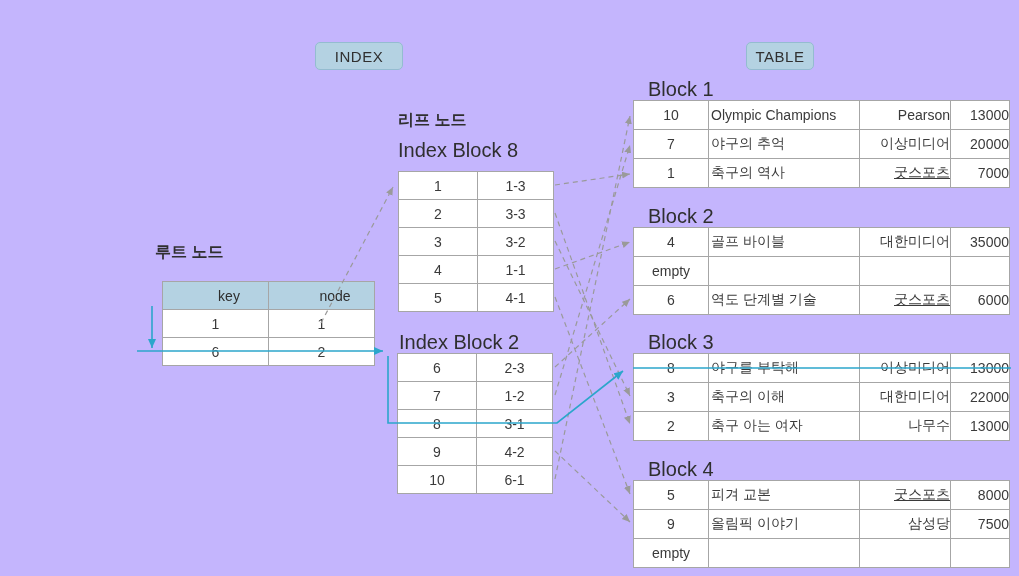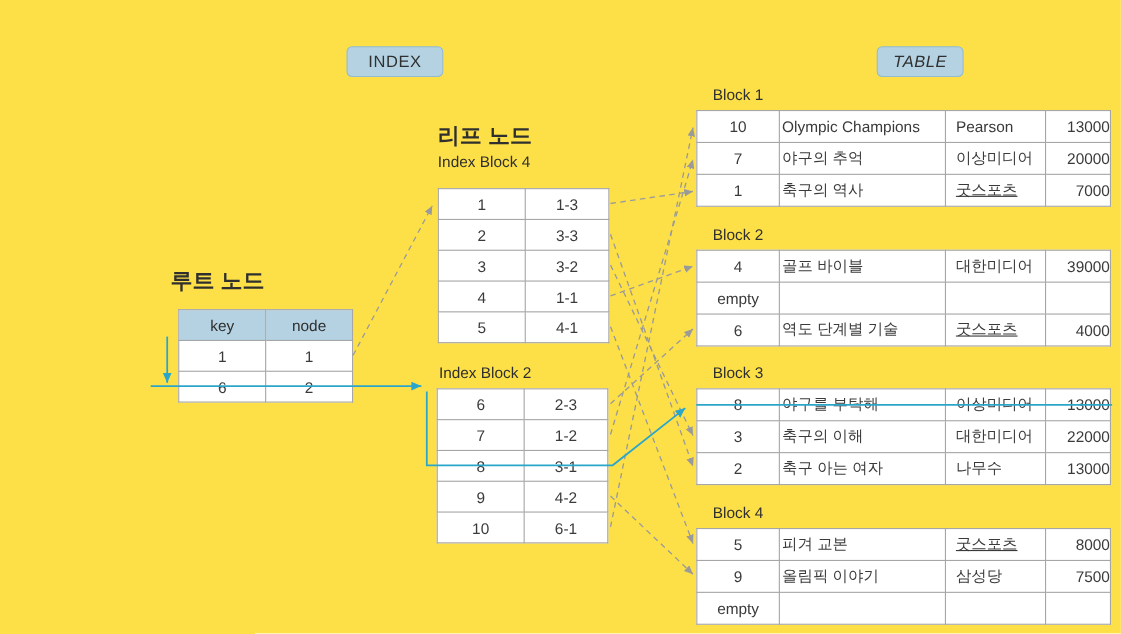--- a/index.html
+++ b/index.html
@@ -1,76 +1,76 @@
 <!DOCTYPE html>
 <html><head>
 <meta charset="utf-8">
 <style>
   html,body{margin:0;padding:0;background:#ffffff;}
   .canvas{
-    position:relative;width:1019px;height:576px;background:#fde047;
+    position:relative;width:1019px;height:576px;background:#c4b5fd;
     font-family:"Liberation Sans","DejaVu Sans",sans-serif;overflow:hidden;
   }
   
   .badge{
     position:absolute;height:28px;background:#b4d2e2;border:1px solid #94bcd0;
     border-radius:5px;display:flex;align-items:center;justify-content:center;
     font-size:15px;color:#303030;letter-spacing:0.5px;box-sizing:border-box;
   }
   #badge-index{left:315px;top:42px;width:88px;}
-  #badge-table{left:797px;top:42px;width:79px;font-style:italic;}
-  
-  .lbl{position:absolute;font-size:14px;color:#2f2f2f;white-space:nowrap;}
-  .lbl.bold{font-weight:bold;font-size:20px;}
+  #badge-table{left:746px;top:42px;width:68px;}
+  
+  .lbl{position:absolute;font-size:20px;color:#2f2f2f;white-space:nowrap;}
+  .lbl.bold{font-weight:bold;font-size:16px;}
   #lbl-root{left:155px;top:242px;}
   #lbl-leaf{left:398px;top:110px;}
   #lbl-ib1{left:398px;top:139px;}
   #lbl-ib2{left:399px;top:331px;}
   #lbl-b1{left:648px;top:78px;}
   #lbl-b2{left:648px;top:205px;}
   #lbl-b3{left:648px;top:331px;}
   #lbl-b4{left:648px;top:458px;}
   
   table{position:absolute;border-collapse:collapse;table-layout:fixed;background:#fff;}
   td{
     border:1px solid #a6a6a6;font-size:14px;color:#3a3a3a;text-align:center;
     padding:0;white-space:nowrap;overflow:hidden;height:27px;box-sizing:content-box;
   }
-  .hdr{background:#b4d2e2;color:#2e2e2e;}
+  .hdr{background:#b4d2e2;color:#2e2e2e;padding-left:27px;}
   #root-table{left:162px;top:281px;}
   #root-table td{width:78px;}
   #ib1{left:398px;top:171px;}
   #ib2{left:397px;top:353px;}
   .idx td:first-child{width:78px;}
   .idx td:last-child{width:75px;}
   .blk{left:633px;}
   #b1{top:100px;}
   #b2{top:227px;}
   #b3{top:353px;}
   #b4{top:480px;}
   .blk td{height:28px;}
   .c-id{width:74px;}
   .c-title{width:148px;text-align:left;padding-left:2px;}
-  .c-pub{width:81px;text-align:left;padding-left:9px;}
+  .c-pub{width:81px;text-align:right;padding-left:9px;}
   .c-price{width:58px;text-align:right;}
   .u{text-decoration:underline;}
   
   #arrows{position:absolute;left:0;top:0;width:1019px;height:576px;pointer-events:none;z-index:5;}
 </style>
 </head>
 <body>
 
 <div class="canvas">
 
   <div id="badge-index" class="badge">INDEX</div>
   <div id="badge-table" class="badge">TABLE</div>
 
   <div id="lbl-root" class="lbl bold">루트 노드</div>
   <div id="lbl-leaf" class="lbl bold">리프 노드</div>
-  <div id="lbl-ib1" class="lbl">Index Block 4</div>
+  <div id="lbl-ib1" class="lbl">Index Block 8</div>
   <div id="lbl-ib2" class="lbl">Index Block 2</div>
   <div id="lbl-b1" class="lbl">Block 1</div>
   <div id="lbl-b2" class="lbl">Block 2</div>
   <div id="lbl-b3" class="lbl">Block 3</div>
   <div id="lbl-b4" class="lbl">Block 4</div>
 
   <table id="root-table">
     <tbody>
         <tr>
       <td class="hdr">key</td>
@@ -159,33 +159,33 @@
     </tr>
   </tbody>
     </table>
 
   <table id="b2" class="blk">
     <tbody>
         <tr>
       <td class="c-id">4</td>
       <td class="c-title">골프 바이블</td>
       <td class="c-pub">대한미디어</td>
-      <td class="c-price">39000</td>
+      <td class="c-price">35000</td>
     </tr>
     <tr>
       <td class="c-id">empty</td>
       <td class="c-title"></td>
       <td class="c-pub"></td>
       <td class="c-price"></td>
     </tr>
     <tr>
       <td class="c-id">6</td>
       <td class="c-title">역도 단계별 기술</td>
       <td class="c-pub u">굿스포츠</td>
-      <td class="c-price">4000</td>
+      <td class="c-price">6000</td>
     </tr>
   </tbody>
     </table>
 
   <table id="b3" class="blk">
     <tbody>
         <tr>
       <td class="c-id">8</td>
       <td class="c-title">야구를 부탁해</td>
       <td class="c-pub">이상미디어</td>

